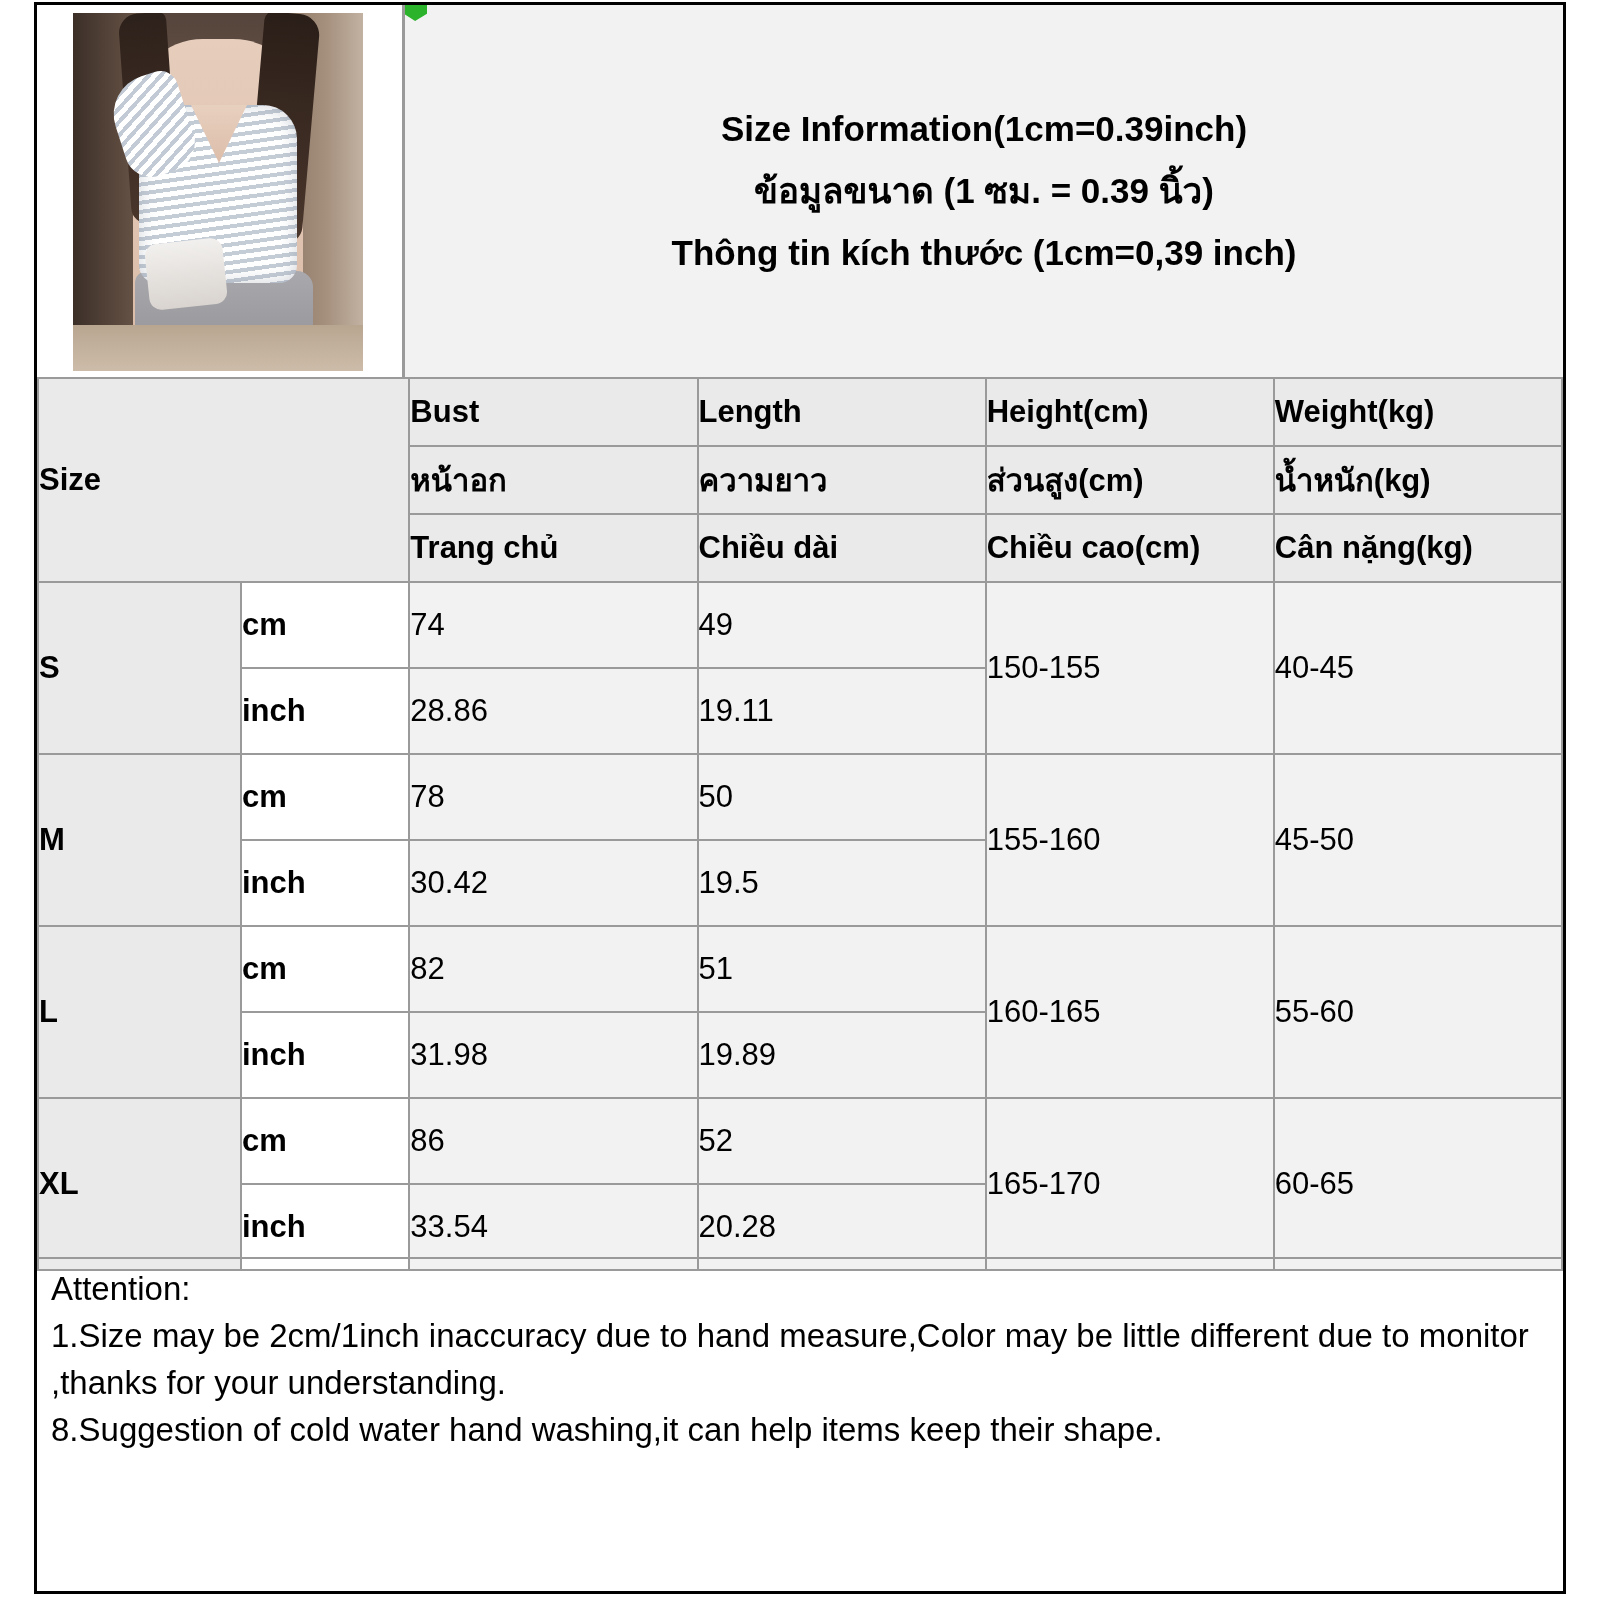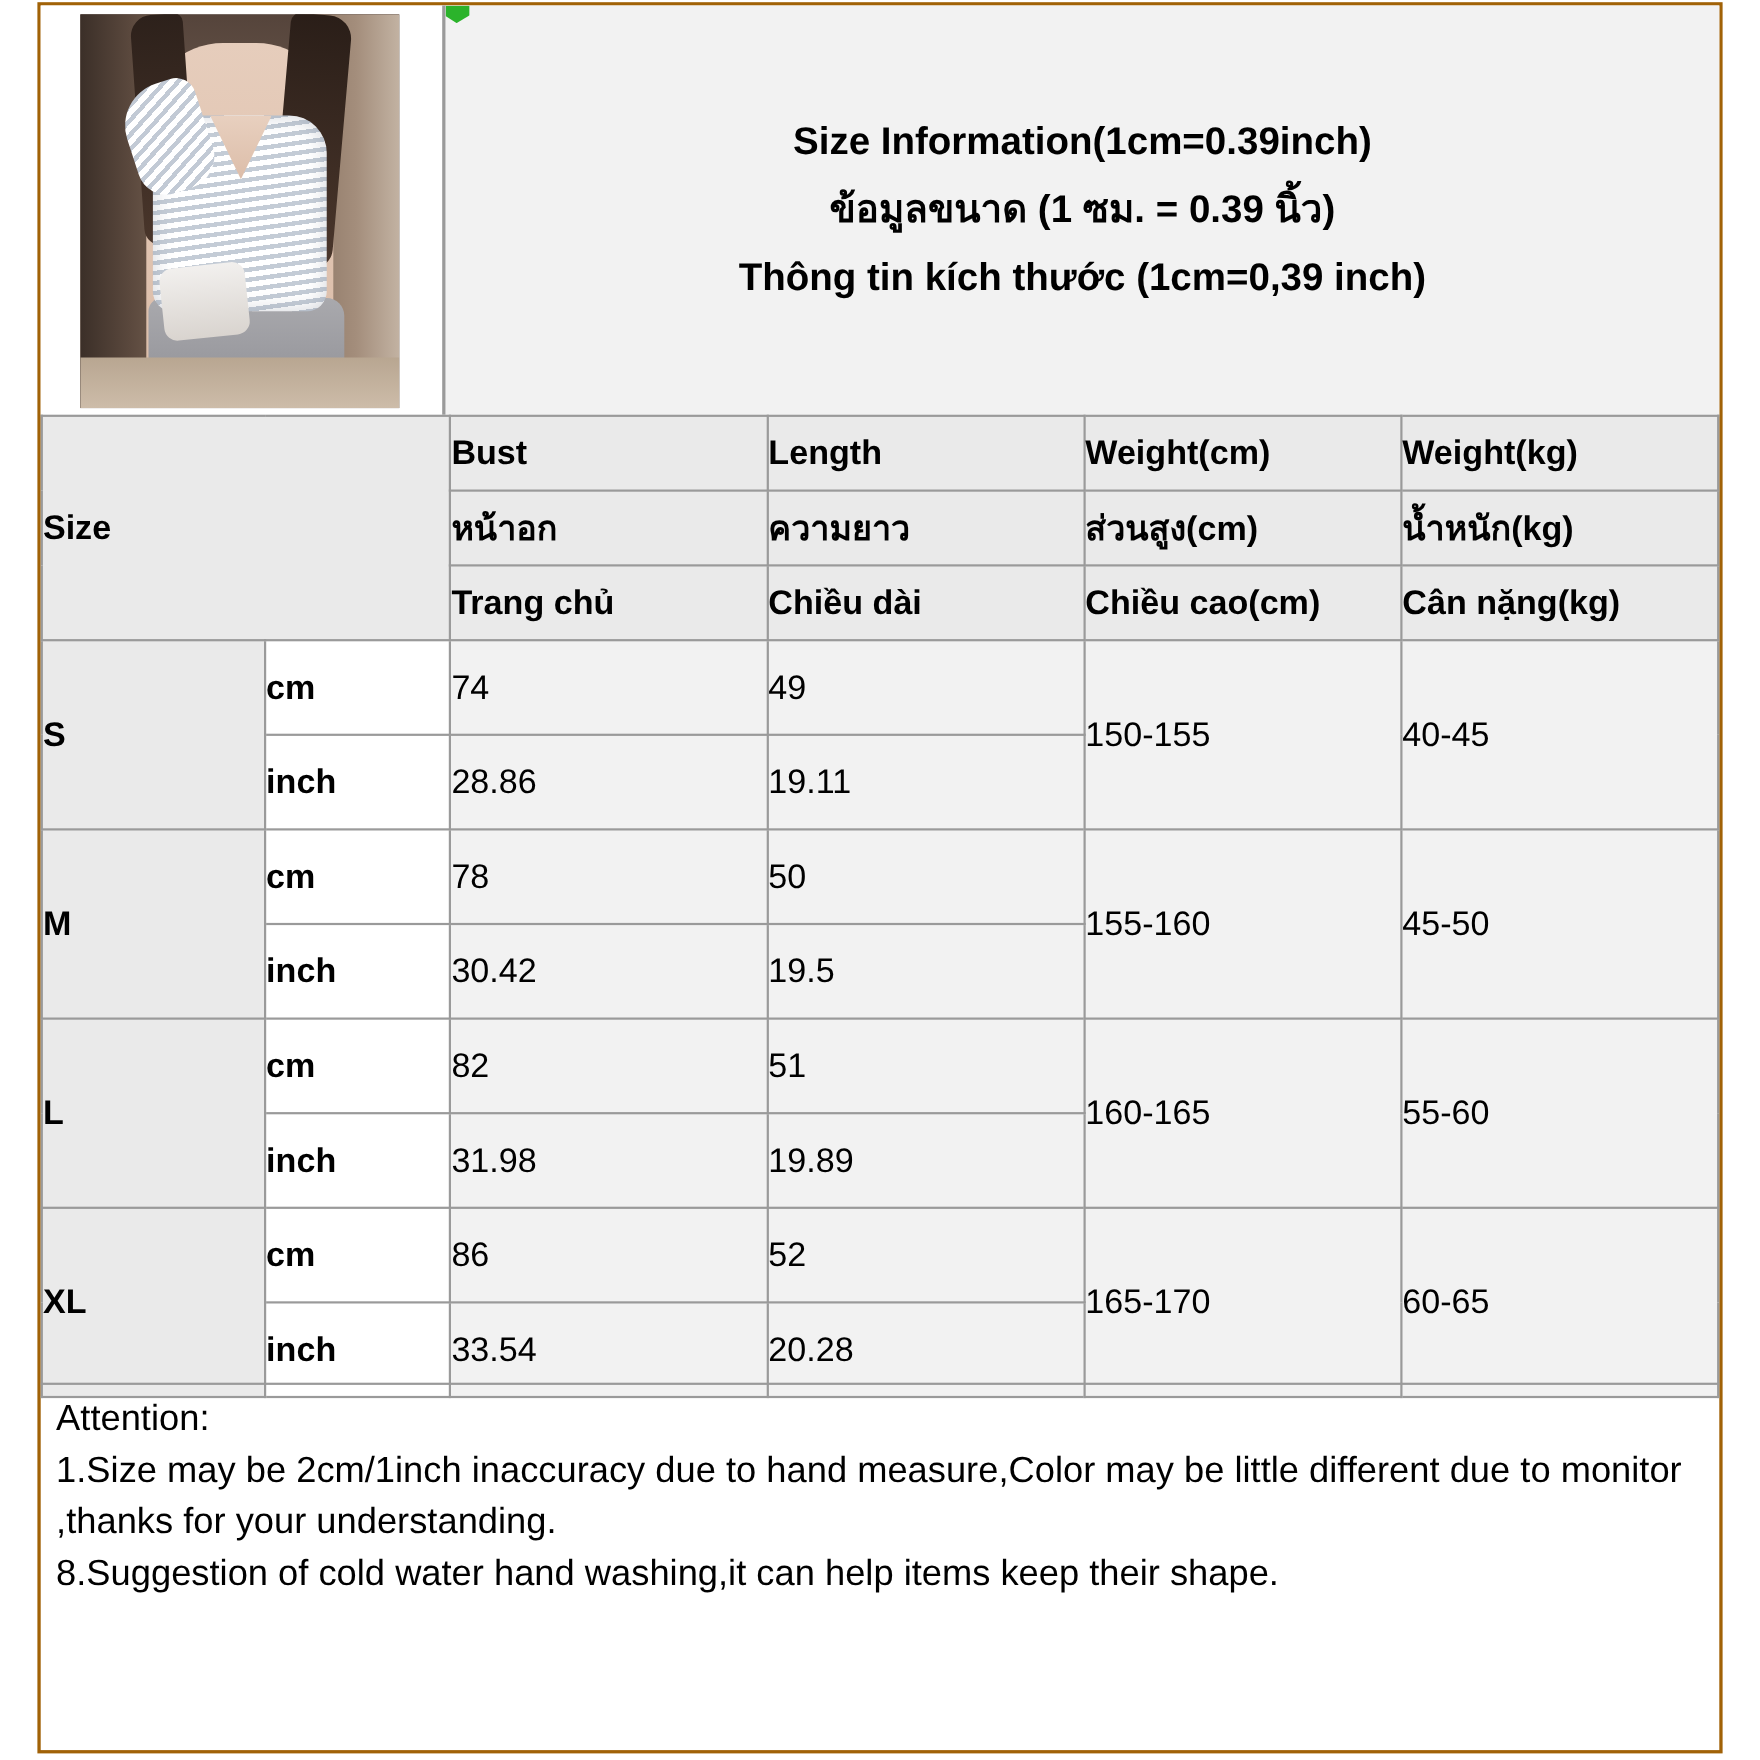--- a/index.html
+++ b/index.html
@@ -20,21 +20,21 @@
     height: 1600px;
     background: #ffffff;
     box-sizing: border-box;
   }
   .frame {
     position: absolute;
     left: 34px;
     top: 2px;
     width: 1532px;
     height: 1592px;
-    border: 3px solid #a16207;
+    border: 3px solid #000000;
     box-sizing: border-box;
     background: #ffffff;
   }
 
   
   .top-band {
     position: absolute;
     left: 0;
     top: 0;
     width: 100%;
@@ -300,21 +300,21 @@
         <col style="width:284px">
         <col style="width:284px">
         <col style="width:284px">
         <col style="width:284px">
       </colgroup>
       <tbody>
         <tr>
           <td class="size-head" rowspan="3" colspan="2">Size</td>
           <td class="hdr hdr-th">Bust</td>
           <td class="hdr hdr-th">Length</td>
-          <td class="hdr hdr-th">Weight(cm)</td>
+          <td class="hdr hdr-th">Height(cm)</td>
           <td class="hdr hdr-th">Weight(kg)</td>
         </tr>
         <tr>
           <td class="hdr hdr-th">หน้าอก</td>
           <td class="hdr hdr-th">ความยาว</td>
           <td class="hdr hdr-th">ส่วนสูง(cm)</td>
           <td class="hdr hdr-th">น้ำหนัก(kg)</td>
         </tr>
         <tr>
           <td class="hdr hdr-th">Trang chủ</td>

